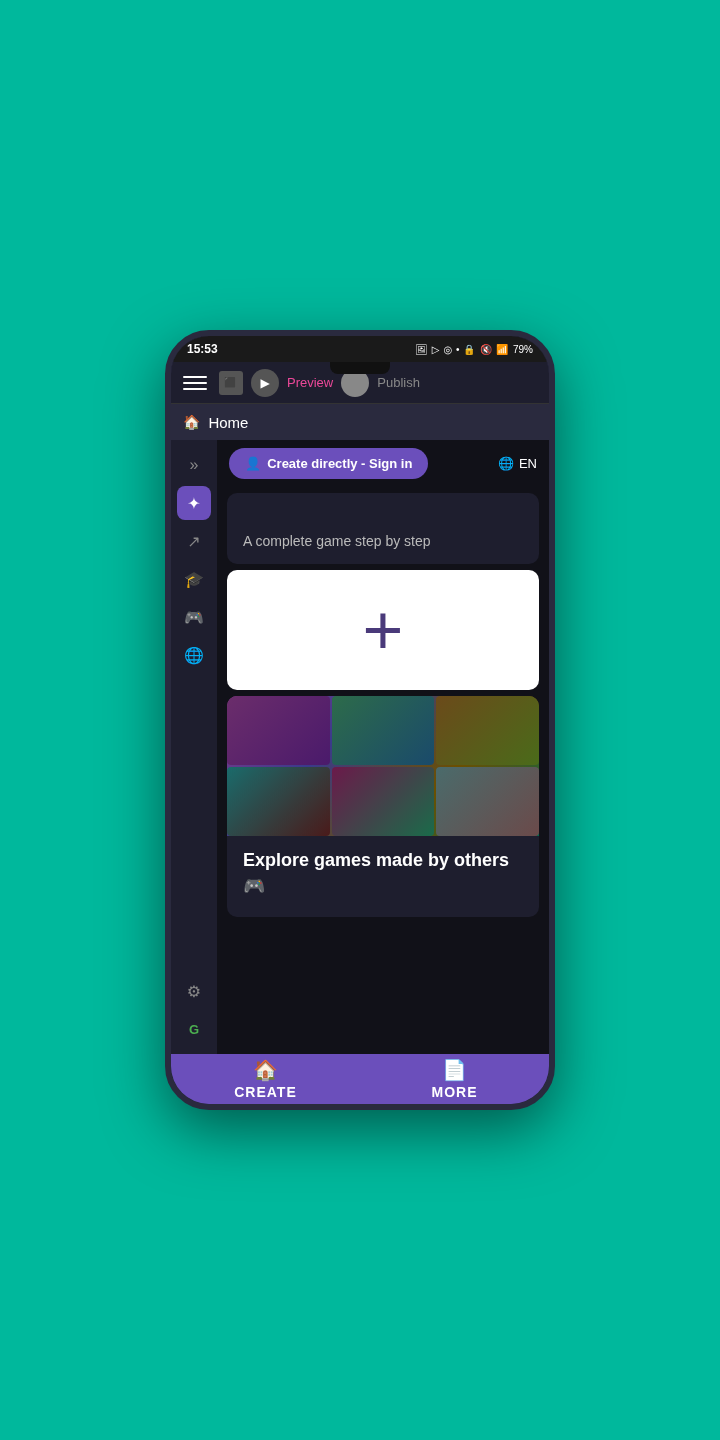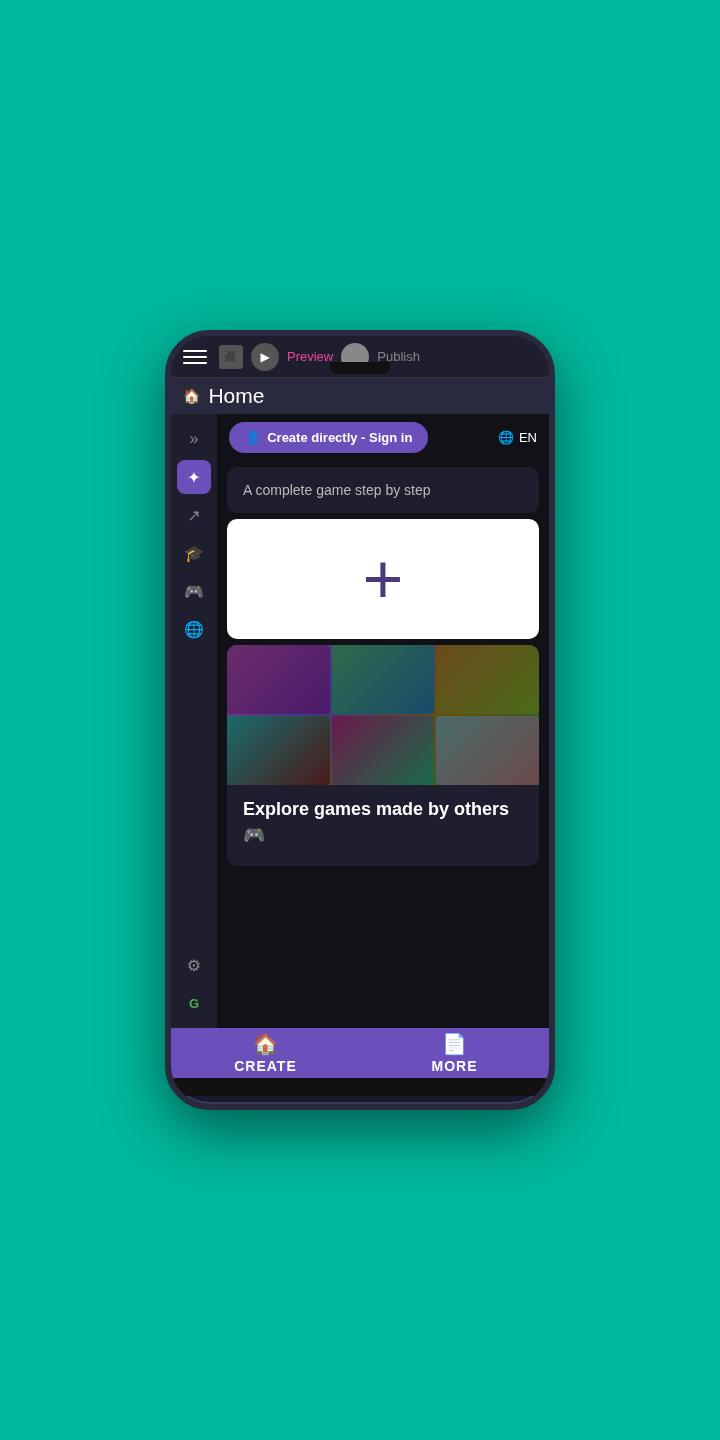--- a/index.html
+++ b/index.html
@@ -77,21 +77,21 @@
     }
     .home-bar {
       background: #2a2a3e;
       height: 36px;
       display: flex;
       align-items: center;
       padding: 0 12px;
       gap: 8px;
     }
     .home-icon { color: white; font-size: 14px; }
-    .home-text { color: white; font-size: 21px; font-weight: 500; text-align: center; }
+    .home-text { color: white; font-size: 15px; font-weight: 500; text-align: center; }
     .main-content {
       display: flex;
       flex: 1;
       height: calc(100% - 26px - 42px - 36px - 50px);
       overflow: hidden;
     }
     .sidebar {
       width: 46px;
       background: #1e1e2e;
       display: flex;
@@ -146,20 +146,21 @@
       font-size: 13px;
     }
     .card {
       background: #1e1e2e;
       margin: 6px 10px;
       border-radius: 10px;
       overflow: hidden;
     }
     .card-text-only {
       padding: 14px 16px;
+      margin-top: 25px;
     }
     .card-subtitle {
       color: #bbb;
       font-size: 14px;
     }
     .card-image {
       width: 100%;
       height: 120px;
       background: white;
       display: flex;
@@ -245,20 +246,33 @@
       justify-content: center;
       background: #111;
     }
   </style>
 </head>
 <body>
 
 <div class="phone-frame">
   <div class="notch"></div>
 
+  <div class="status-bar">
+    <span class="status-left">15:53</span>
+    <div class="status-right">
+      <span>🖼</span>
+      <span>▷</span>
+      <span>◎</span>
+      <span>•</span>
+      <span>🔒</span>
+      <span>🔇</span>
+      <span>📶</span>
+      <span>79%</span>
+    </div>
+  </div>
 
   <div class="top-bar">
     <div class="menu-icon">
       <span></span>
         <span></span>
         <span></span>
     </div>
     <div class="chip-icon">⬛</div>
     <div class="play-btn">▶</div>
     <span class="preview-label">Preview</span>

